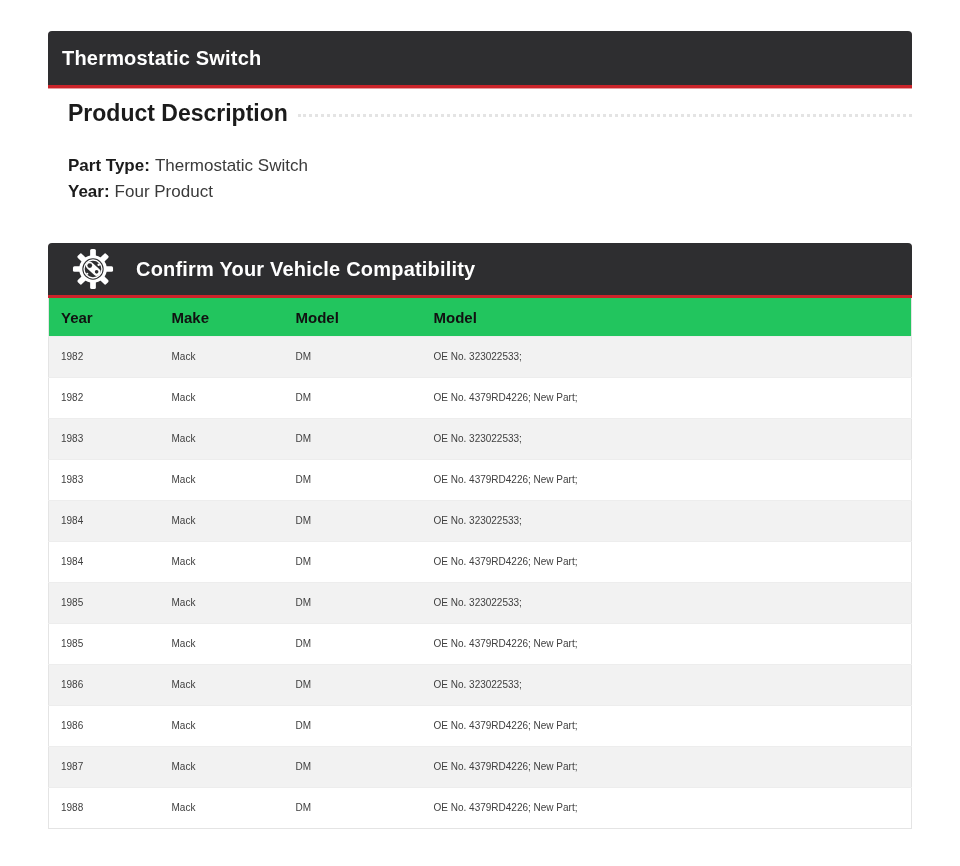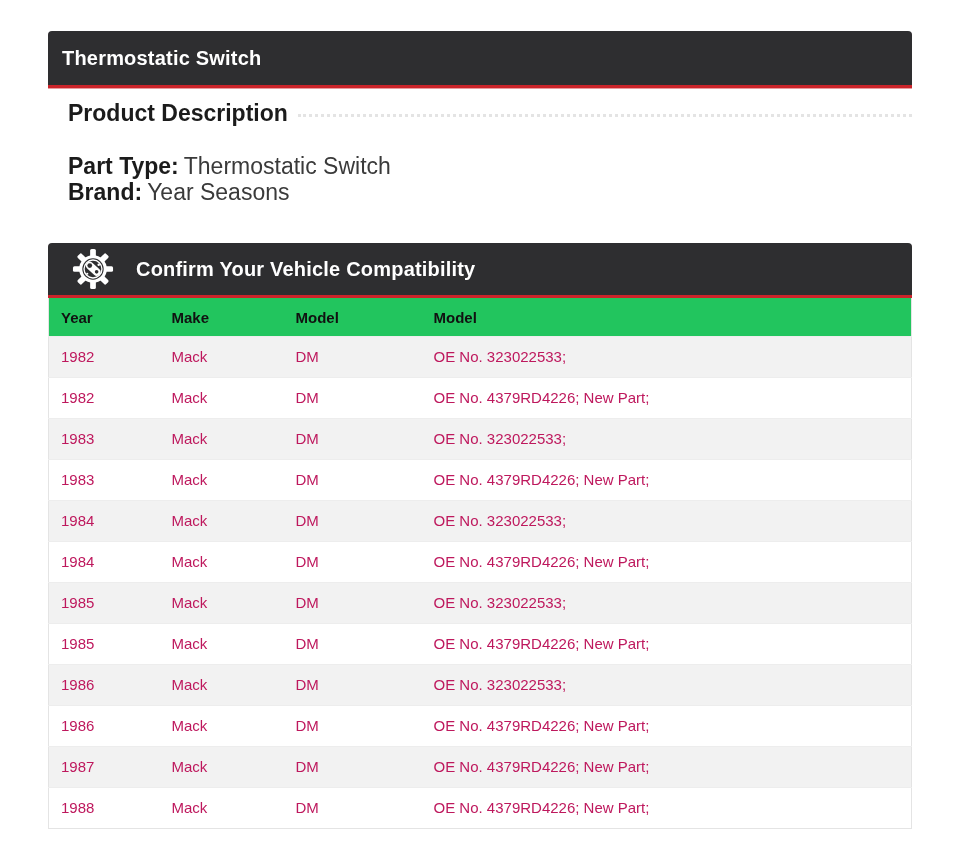--- a/index.html
+++ b/index.html
@@ -69,21 +69,21 @@
     white-space: nowrap;
   }
   .dotted-divider {
     flex: 1;
     border-top: 3px dotted #e4e4e4;
     margin-left: 10px;
     margin-top: 4px;
   }
   .specs { margin-top: 26px; }
   .spec-line {
-    font-size: 23px;
+    font-size: 17px;
     line-height: 26px;
     color: #3a3a3a;
   }
   .spec-label {
     font-weight: bold;
     color: #1b1b1b;
     margin-right: 5px;
   }
 
   
@@ -99,23 +99,23 @@
   table.fitment col.c-model { width: 138px; }
   table.fitment th {
     text-align: left;
     font-size: 15px;
     font-weight: bold;
     color: #111111;
     padding: 11px 12px 10px 12px;
     background: #22c55e;
   }
   table.fitment td {
-    font-size: 15px;
+    font-size: 10px;
     line-height: 16px;
-    color: #be185d;
+    color: #404040;
     padding: 12px;
     border-top: 1px solid #ededed;
     margin-left: 31px;
   }
   table.fitment tbody tr:nth-child(odd) { background: #f2f2f2; }
   table.fitment tbody tr:nth-child(even) { background: #ffffff; }
 </style>
 </head>
 <body>
 
@@ -128,21 +128,21 @@
   <div class="desc-block">
     <div class="heading-row">
       <div class="section-heading">Product Description</div>
       <div class="dotted-divider"></div>
     </div>
     <div class="specs">
       <div class="spec-line">
         <span class="spec-label">Part Type:</span><span>Thermostatic Switch</span>
       </div>
       <div class="spec-line">
-        <span class="spec-label">Brand:</span><span>Year Seasons</span>
+        <span class="spec-label">Year:</span><span>Four Product</span>
       </div>
     </div>
   </div>
 
   <div class="bar compat-bar">
     <span class="gear-icon-wrap">
       <svg width="42" height="44" viewBox="0 0 44 44" aria-hidden="true">
         <g fill="#ffffff">
           <rect x="19" y="1" width="6" height="9" rx="1.6"></rect>
           <rect x="19" y="1" width="6" height="9" rx="1.6" transform="rotate(45 22 22)"></rect>

